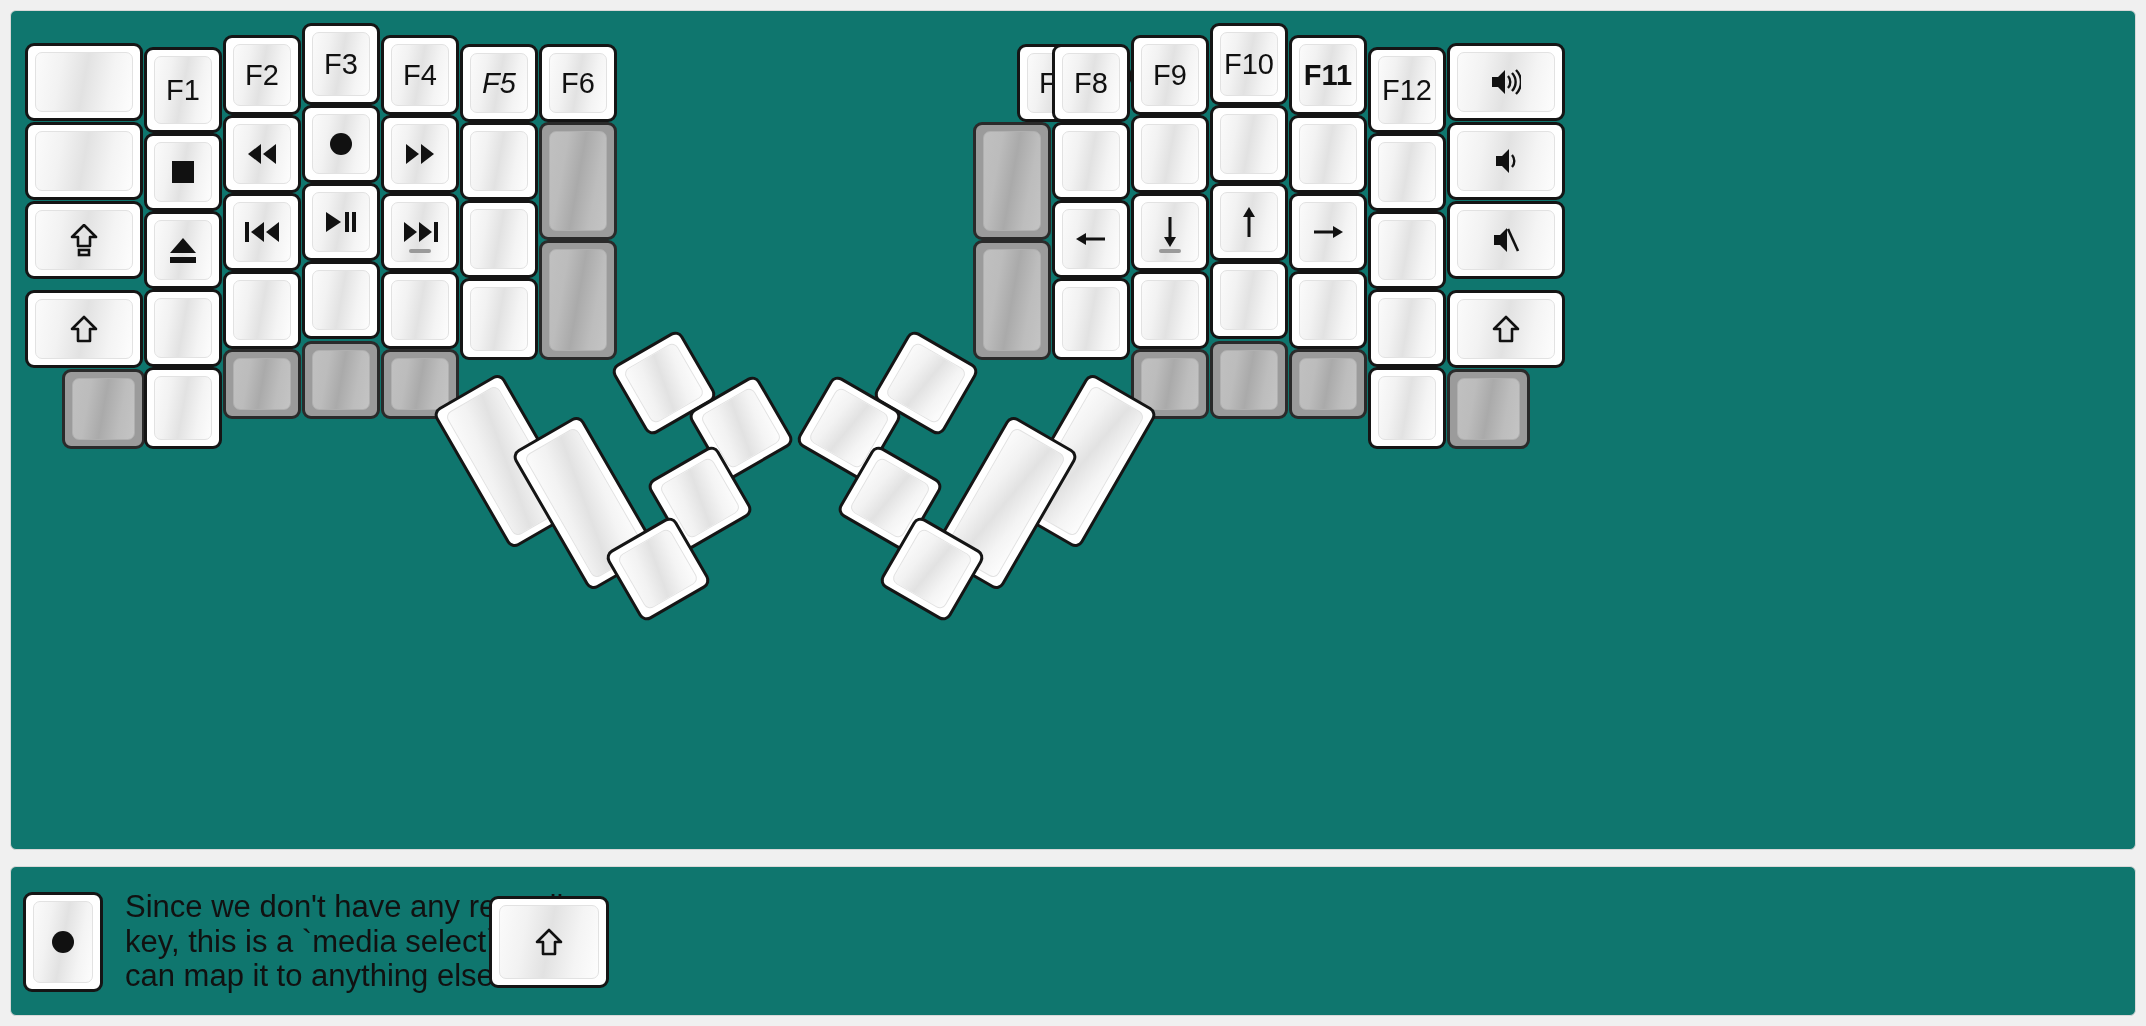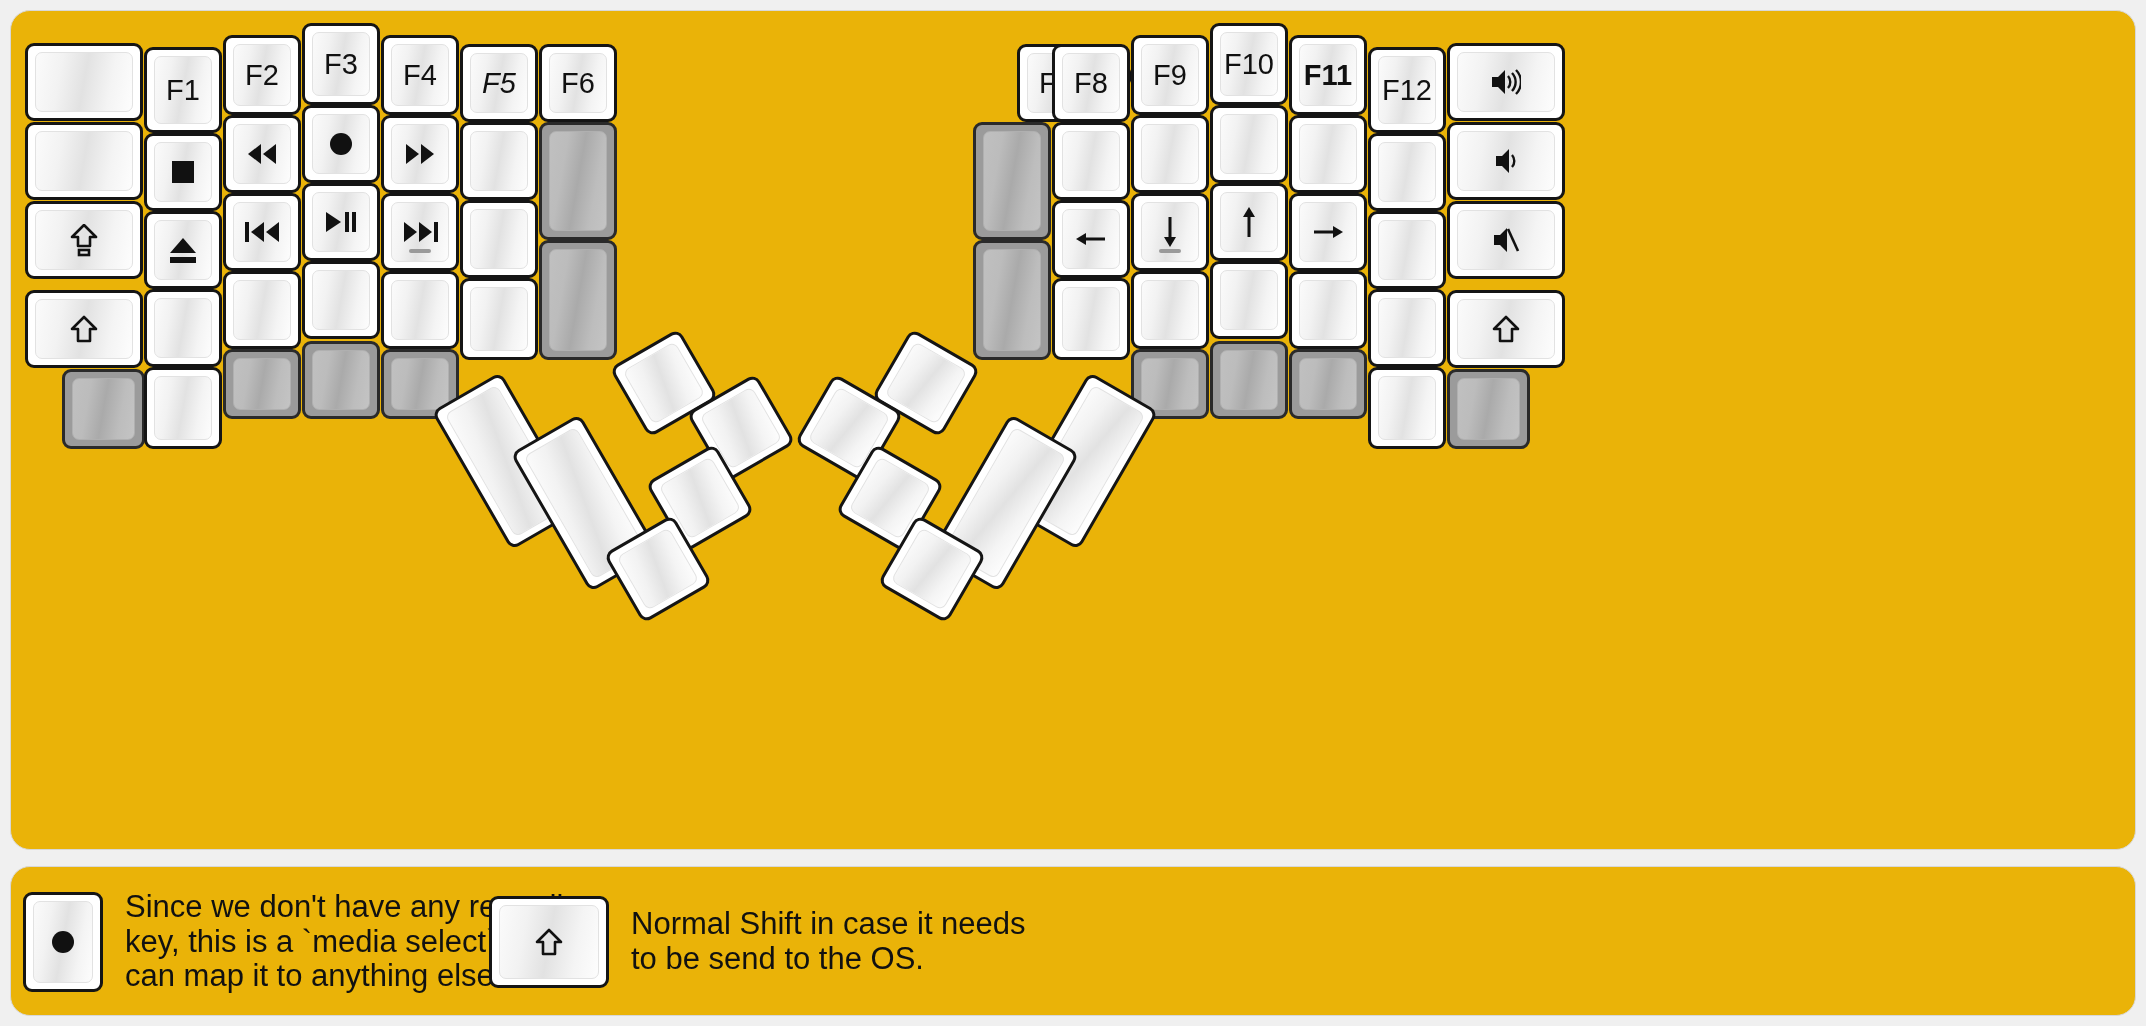--- a/index.html
+++ b/index.html
@@ -7,23 +7,23 @@
     width:2146px;height:1026px;
     background:#f0f0f0;
     font-family:"Liberation Sans", sans-serif;
     overflow:hidden;
   }
   #stage{position:relative;width:2146px;height:1026px;}
 
   
   .panel{
     position:absolute;
-    background:#eab308;
+    background:#0f766e;
     border:1px solid #d8d8d8;
-    border-radius:20px;
+    border-radius:6px;
     box-sizing:border-box;
   }
   #board-panel{left:10px;top:10px;width:2126px;height:840px;}
   #legend-panel{left:10px;top:866px;width:2126px;height:150px;}
 
   
   .key{
     position:absolute;
     box-sizing:border-box;
     background:#ffffff;
@@ -487,18 +487,16 @@
       <div class="lg-item" style="left: 478px; top: 18px; height: 114px;">
         <div class="key" style="position: relative; width: 120px; height: 92px;">
           <div class="cap">
             <span class="glyph">
               <svg class="ic" width="28" height="28" viewBox="0 0 28 28" fill="#111">
                 <polygon points="14,2 26,14 20,14 20,26 8,26 8,14 2,14" fill="none" stroke="#111" stroke-width="2.6" stroke-linejoin="round"></polygon>
               </svg>
             </span>
           </div>
         </div>
-        <div class="lg-text">Normal Shift in case it needs
-to be send to the OS.</div>
       </div>
     </div>
 
 </div>
 
 </body></html>

